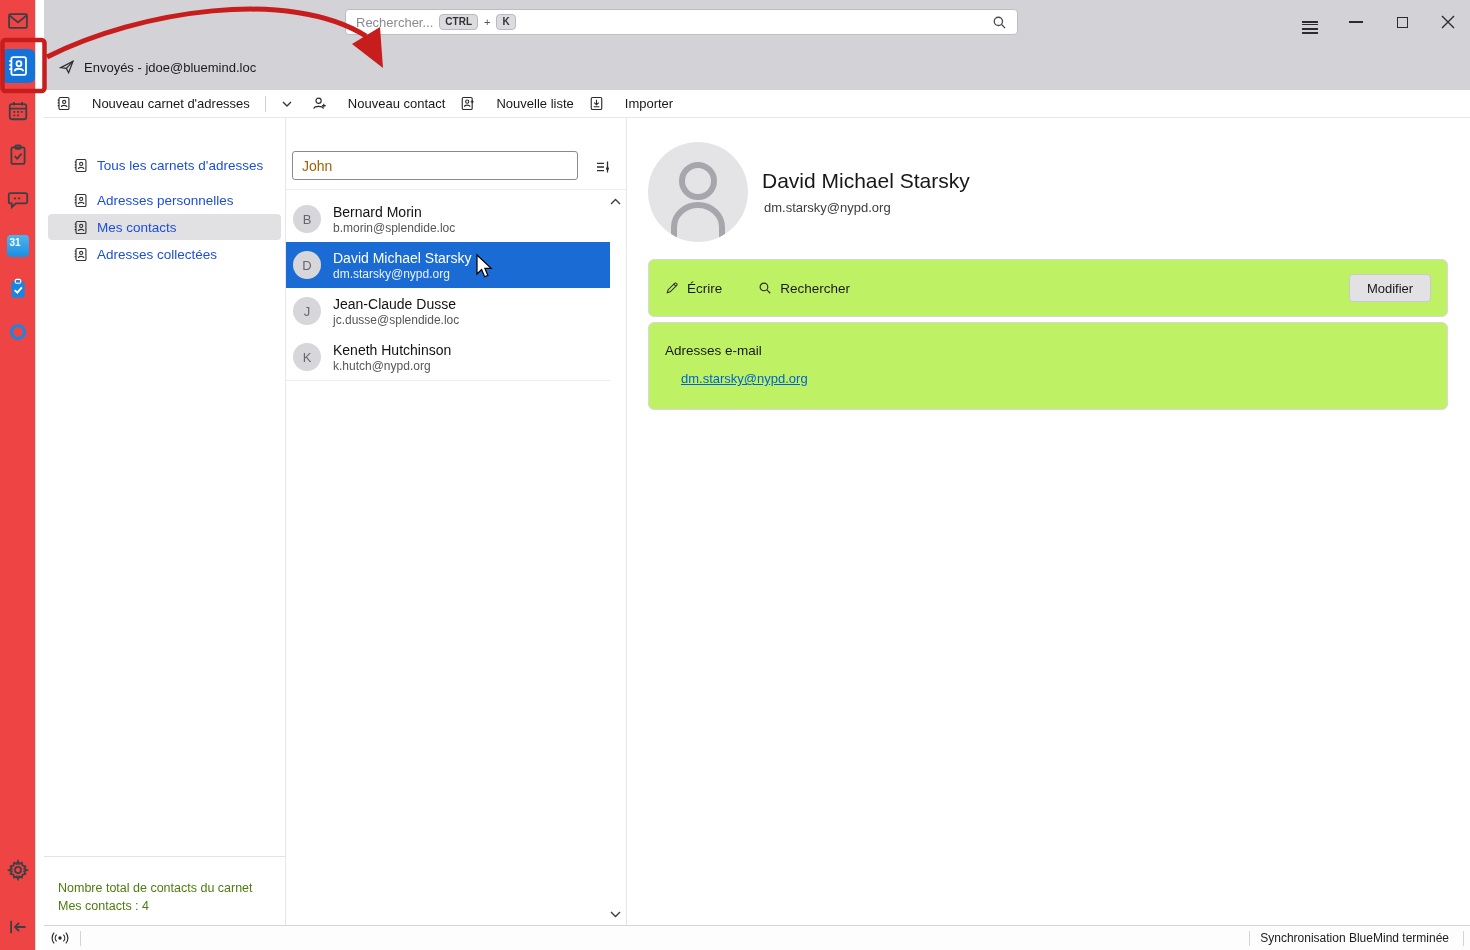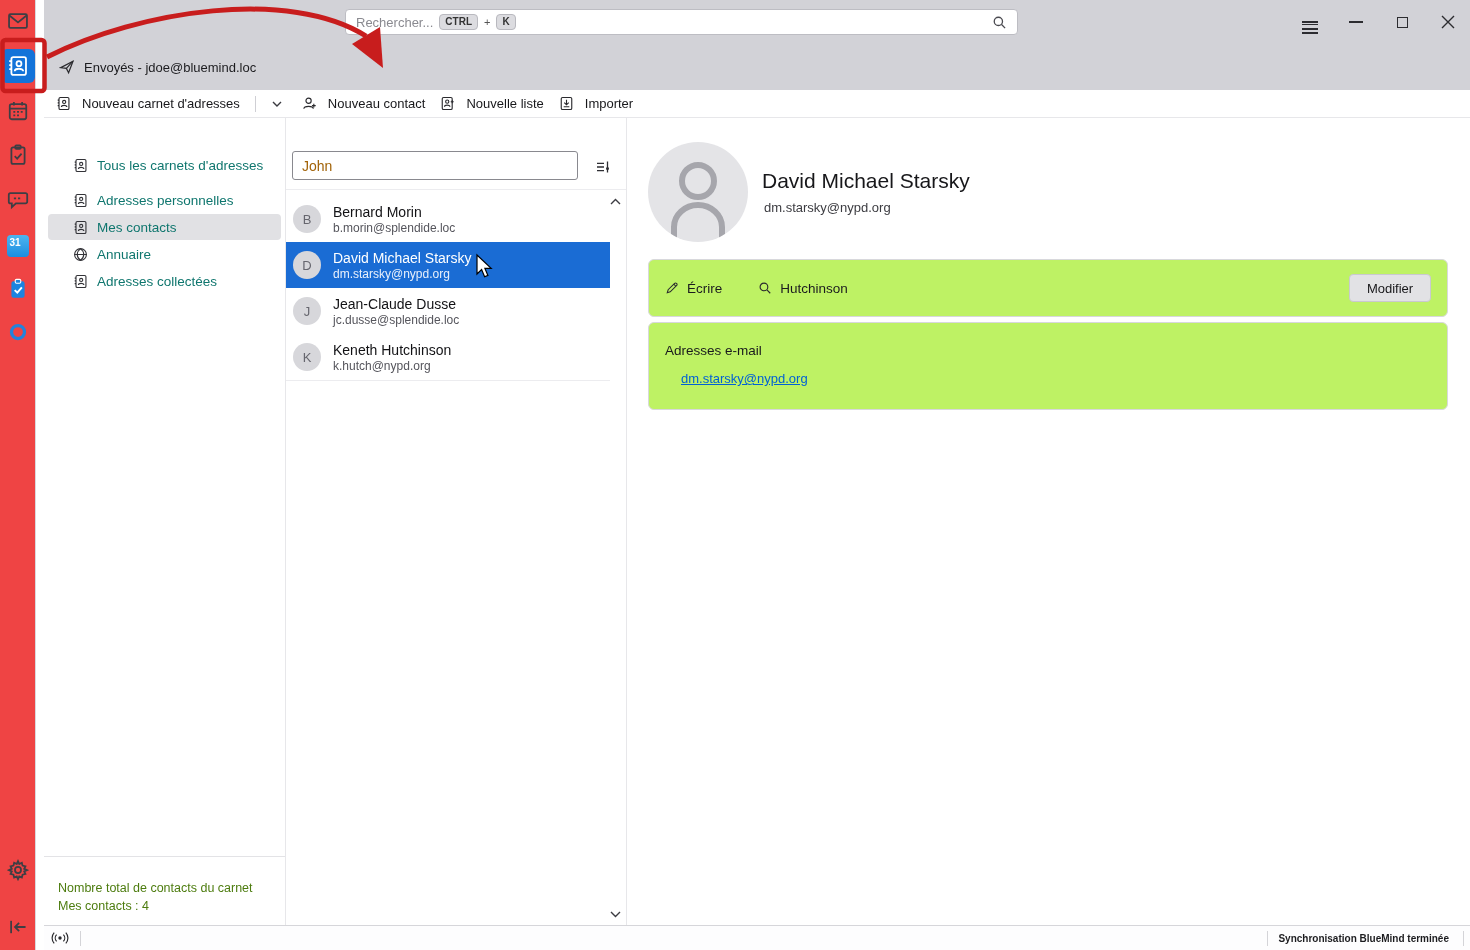--- a/index.html
+++ b/index.html
@@ -39,28 +39,28 @@
 
   
   .tabbar{position:absolute;left:44px;top:44px;width:1426px;height:46px;background:var(--titlebar);display:flex;}
   .tab{width:251px;display:flex;align-items:center;gap:9px;padding:0 10px 0 15px;font-size:13px;color:#1c1c1f;position:relative;}
   .tab.active{background:#fff;border-top:3px solid #0a67e0;padding-top:0;}
   .tab .tlabel{white-space:nowrap;overflow:hidden;text-overflow:ellipsis;}
   .tab .closex{margin-left:auto;color:#2a2a2e;}
 
   
   .abtoolbar{position:absolute;left:44px;top:90px;width:1426px;height:28px;background:#fff;border-bottom:1px solid var(--border);display:flex;align-items:center;gap:15px;padding-left:12px;font-size:13px;}
-  .tbbtn{display:flex;align-items:flex-end;gap:11px;color:#18181b;}
+  .tbbtn{display:flex;align-items:flex-end;gap:21px;color:#18181b;}
   .tbdivider{width:1px;height:16px;background:#cfcfd4;}
   .chev{color:#3a3a40;}
 
   
   .bookpane{position:absolute;left:44px;top:118px;width:242px;height:807px;background:#fff;border-right:1px solid var(--border);}
   .bp-items{padding-top:34px;}
-  .bp-item{display:flex;align-items:center;gap:9px;height:26px;margin:0 4px 1px 4px;padding-left:25px;border-radius:4px;font-size:13.5px;color:#0f766e;}
+  .bp-item{display:flex;align-items:center;gap:9px;height:26px;margin:0 4px 1px 4px;padding-left:25px;border-radius:4px;font-size:13.5px;color:#1d4ed8;}
   .bp-item.first{margin-bottom:9px;}
   .bp-item.selected{background:#e1e1e4;}
   .bp-item .bicon{color:#333338;flex:0 0 auto;}
   .bp-footer{position:absolute;left:0;bottom:0;width:100%;border-top:1px solid #e3e3e6;padding:22px 14px 10px 14px;font-size:12.5px;color:#4d7c0f;line-height:1.45;}
 
   
   .listpane{position:absolute;left:286px;top:118px;width:341px;height:807px;background:#fff;border-right:1px solid var(--border);}
   .searchrow{height:72px;border-bottom:1px solid #ececef;position:relative;}
   .csearch{position:absolute;left:6px;top:33px;width:286px;height:29px;border:1px solid #89898f;border-radius:3px;font-size:14px;padding:0 9px;font-family:inherit;color:#a16207;outline:none;}
   .sortbtn{position:absolute;right:15px;top:41px;color:#2e2e33;}
@@ -84,21 +84,21 @@
   .d-email{position:absolute;left:137px;top:82px;font-size:13px;color:#3c3c41;}
   .card{border:1px solid #d8d8dc;border-radius:6px;background:#bef264;}
   .actioncard{position:absolute;left:21px;top:141px;width:800px;height:58px;display:flex;align-items:center;padding:0 16px;gap:36px;}
   .acbtn{display:flex;align-items:center;gap:8px;font-size:13.5px;color:#1b1b1f;}
   .modifier{margin-left:auto;width:82px;height:28px;background:#e2e2e5;border:1px solid #c9c9cf;border-radius:4px;display:flex;align-items:center;justify-content:center;font-size:13px;color:#17171a;}
   .emailcard{position:absolute;left:21px;top:204px;width:800px;height:88px;padding:20px 16px 12px 16px;}
   .ec-title{font-size:13.5px;color:#19191d;}
   .ec-link{display:inline-block;margin:13px 0 0 16px;font-size:13px;color:var(--link);text-decoration:underline;}
 
   
-  .statusbar{position:absolute;left:44px;top:925px;width:1426px;height:25px;background:#fdfdfe;border-top:1px solid #d6d6da;display:flex;align-items:center;font-size:10px;color:#1c1c1f;font-weight:bold;}
+  .statusbar{position:absolute;left:44px;top:925px;width:1426px;height:25px;background:#fdfdfe;border-top:1px solid #d6d6da;display:flex;align-items:center;font-size:12px;color:#1c1c1f;}
   .sb-icon{margin:0 10px 0 6px;color:#2a2a2e;}
   .sb-div{width:1px;height:15px;background:#d4d4d8;}
   .sb-right{margin-left:auto;display:flex;align-items:center;gap:10px;height:100%;}
   .sb-right .txt{padding-right:4px;}
   .sb-end{width:1px;height:15px;background:#d4d4d8;margin-right:6px;}
 
   
   .overlay{position:absolute;left:0;top:0;width:1470px;height:950px;z-index:60;pointer-events:none;}
 </style>
 </head>
@@ -314,29 +314,20 @@
             <path d="M3.2 4.4 H1.8 M3.2 7.3 H1.8 M3.2 10.2 H1.8"></path>
             <circle cx="8.7" cy="6.3" r="1.7"></circle>
             <path d="M5.8 11.6 c0-2.2 5.8-2.2 5.8 0"></path>
           </svg>
         </span>
       <span>Mes contacts</span>
     </div>
     <div class="bp-item">
       <span class="bicon">
           <svg width="15" height="15" viewBox="0 0 16 16" fill="none" stroke="currentColor" stroke-width="1.2">
-            <circle cx="8" cy="8" r="6.3"></circle>
-            <path d="M1.7 8 H14.3 M8 1.7 c-4.6 3.6-4.6 9 0 12.6 M8 1.7 c4.6 3.6 4.6 9 0 12.6"></path>
-          </svg>
-        </span>
-      <span>Annuaire</span>
-    </div>
-    <div class="bp-item">
-      <span class="bicon">
-          <svg width="15" height="15" viewBox="0 0 16 16" fill="none" stroke="currentColor" stroke-width="1.2">
             <rect x="3.2" y="1.6" width="10.6" height="12.8" rx="1.4"></rect>
             <path d="M3.2 4.4 H1.8 M3.2 7.3 H1.8 M3.2 10.2 H1.8"></path>
             <circle cx="8.7" cy="6.3" r="1.7"></circle>
             <path d="M5.8 11.6 c0-2.2 5.8-2.2 5.8 0"></path>
           </svg>
         </span>
       <span>Adresses collectées</span>
     </div>
   </div>
   <div class="bp-footer">Nombre total de contacts du carnet Mes contacts : 4</div>
@@ -416,21 +407,21 @@
       </span>
       <span>Écrire</span>
     </div>
     <div class="acbtn">
       <span>
         <svg width="14" height="14" viewBox="0 0 16 16" fill="none" stroke="#2a2a2e" stroke-width="1.3">
             <circle cx="6.8" cy="6.8" r="4.4"></circle>
             <path d="M10.2 10.2 L14 14"></path>
           </svg>
       </span>
-      <span>Hutchinson</span>
+      <span>Rechercher</span>
     </div>
     <div class="modifier">
       <span>Modifier</span>
     </div>
   </div>
 
   <div class="card emailcard">
     <div class="ec-title">Adresses e-mail</div>
     <a class="ec-link" href="#">dm.starsky@nypd.org</a>
   </div>

